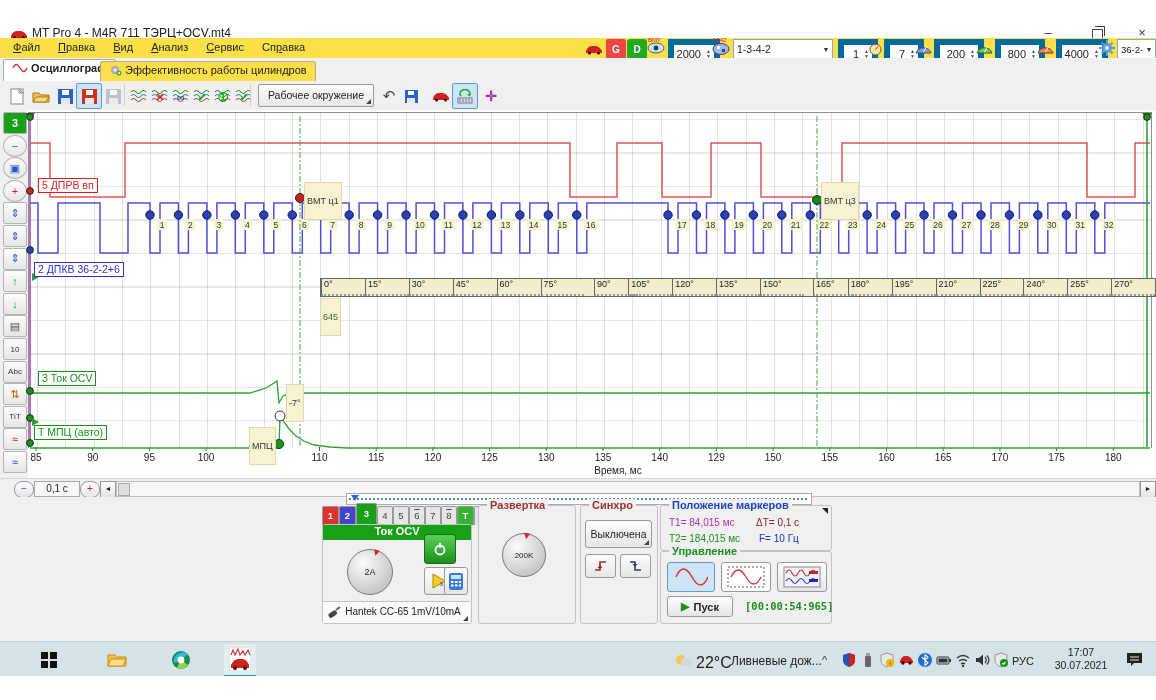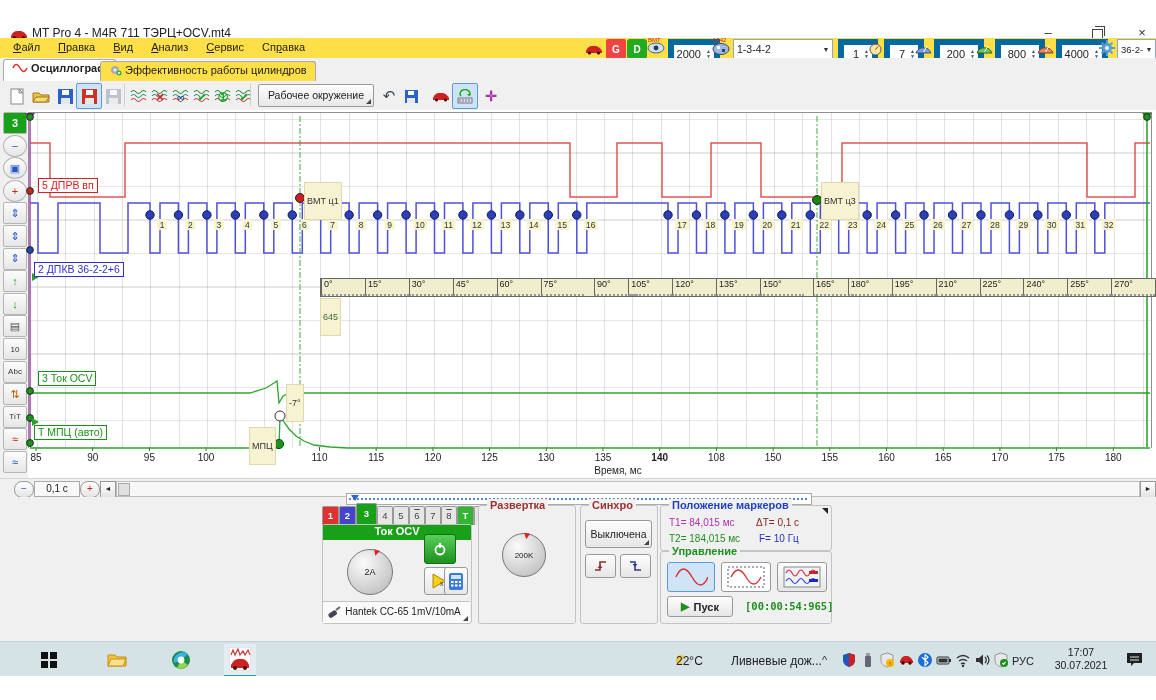--- a/index.html
+++ b/index.html
@@ -349,22 +349,22 @@
         <span class="tick" style="left: 49.7px;">90</span>
         <span class="tick" style="left: 106.4px;">95</span>
         <span class="tick" style="left: 163.1px;">100</span>
         <span class="tick" style="left: 219px; text-decoration: underline;">105</span>
         <span class="tick" style="left: 276.5px;">110</span>
         <span class="tick" style="left: 333.2px;">115</span>
         <span class="tick" style="left: 389.9px;">120</span>
         <span class="tick" style="left: 446.6px;">125</span>
         <span class="tick" style="left: 503.3px;">130</span>
         <span class="tick" style="left: 560px;">135</span>
-        <span class="tick" style="left: 616.7px; font-weight: bold;">140</span>
-        <span class="tick" style="left: 673.4px;">108</span>
+        <span class="tick" style="left: 616.7px;">140</span>
+        <span class="tick" style="left: 673.4px;">129</span>
         <span class="tick" style="left: 730.1px;">150</span>
         <span class="tick" style="left: 786.8px;">155</span>
         <span class="tick" style="left: 843.5px;">160</span>
         <span class="tick" style="left: 900.2px;">165</span>
         <span class="tick" style="left: 956.9px;">170</span>
         <span class="tick" style="left: 1013.6px;">175</span>
         <span class="tick" style="left: 1070.3px;">180</span>
       </div>
     <div id="xlabel">Время, мс</div>
   </div>
@@ -721,21 +721,21 @@
           <path d="M2 18 Q5 12 9 12 L14 12 Q18 13 20 18 L20 21 L2 21 Z" fill="#c22"></path>
           <circle cx="6" cy="21" r="2" fill="#411"></circle>
           <circle cx="16" cy="21" r="2" fill="#411"></circle>
         </svg>
     </div>
 
     <svg class="abs" style="left:676px;top:10px" width="16" height="16">
       <circle cx="5" cy="8" r="5" fill="#f2c94c"></circle>
         <ellipse cx="11" cy="10" rx="6" ry="4.5" fill="#cfd8dc"></ellipse>
     </svg>
-    <span class="abs" style="left:676px;top:12px;font-size:12px">22°C</span>
+    <span class="abs" style="left:696px;top:12px;font-size:16px">22°C</span>
     <span class="abs" style="left:731px;top:12px;font-size:12px">Ливневые дож...</span>
     <span class="abs" style="left:822px;top:12px;font-size:11px;color:#333">^</span>
     <div id="tray">
         <div class="trayico" style="left: 840px;">
           <svg width="16" height="16">
             <path d="M8 1 L14 3 V8 C14 12 11 14 8 15 C5 14 2 12 2 8 V3 Z" fill="#2255bb"></path>
             <path d="M8 1 L14 3 V8 C14 12 11 14 8 15 Z" fill="#cc2222"></path>
           </svg>
         </div>
         <div class="trayico" style="left: 859px;">

